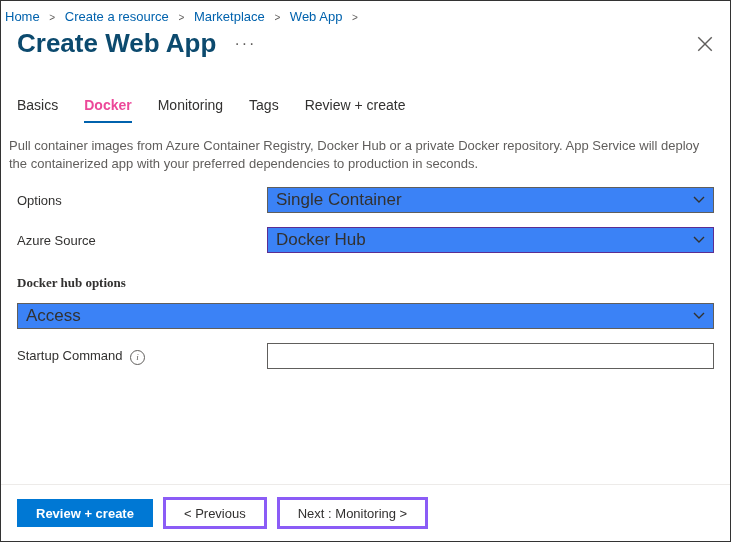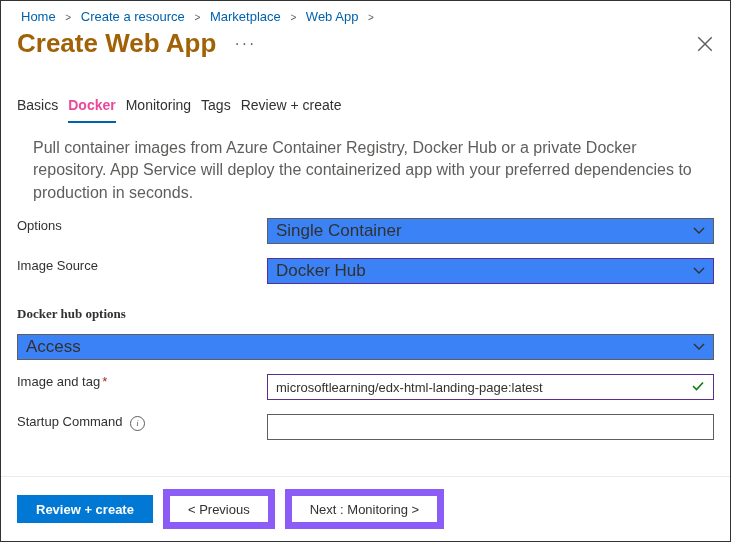--- a/index.html
+++ b/index.html
@@ -16,21 +16,21 @@
   .frame {
     border: 1px solid #333;
     width: 731px;
     height: 542px;
     box-sizing: border-box;
     position: relative;
     display: flex;
     flex-direction: column;
   }
   .breadcrumbs {
-    padding: 8px 16px 0 20px;
+    padding: 8px 16px 0 4px;
     font-size: 13px;
     color: #005ba1;
   }
   .breadcrumbs a {
     color: #0062ad;
     text-decoration: none;
     cursor: pointer;
   }
   .bc-sep {
     color: #605e5c;
@@ -38,63 +38,64 @@
     font-size: 10px;
   }
   .title-row {
     display: flex;
     align-items: center;
     padding: 4px 16px 8px 16px;
   }
   .title {
     font-size: 26px;
     font-weight: 600;
-    color: #a16207;
+    color: #0c4a6e;
   }
   .ellipsis {
     margin-left: 18px;
     font-size: 16px;
     color: #605e5c;
     letter-spacing: 2px;
     cursor: pointer;
   }
   .close-x {
     margin-left: auto;
     width: 18px;
     height: 18px;
     cursor: pointer;
     color: #605e5c;
   }
   .tabs {
     display: flex;
     padding: 30px 16px 0 16px;
-    gap: 10px;
+    gap: 26px;
     font-size: 14px;
   }
   .tab {
     padding-bottom: 8px;
     cursor: pointer;
     color: #323130;
   }
   .tab.active {
     font-weight: 600;
     border-bottom: 2px solid #0062ad;
     color: #ec4899;
   }
   .desc {
-    padding: 14px 16px 0 32px;
+    padding: 14px 16px 0 8px;
     color: #605e5c;
     line-height: 1.4;
-    font-size: 16px;
+    font-size: 13px;
   }
   .form {
     padding: 14px 16px 0 16px;
   }
   .row {
     display: flex;
+    align-items: center;
     margin-bottom: 14px;
   }
   .label {
     width: 250px;
     font-size: 13px;
     color: #323130;
   }
   .req {
     color: #a4262c;
     margin-left: 2px;
@@ -173,21 +174,21 @@
   }
   .btn-primary {
     background: #0078d4;
     color: #fff;
     border: 1px solid #0078d4;
     font-weight: 600;
   }
   .btn-default {
     background: #fff;
     color: #323130;
-    border: 7px solid #8b5cf6;
+    border: 3px solid #8b5cf6;
   }
   svg.caret { width: 12px; height: 12px; }
   svg.check-svg { width: 14px; height: 14px; }
 </style>
 </head>
 <body>
 
 <div class="frame">
 
   <div class="breadcrumbs">
@@ -226,53 +227,40 @@
       <div class="label">Options</div>
       <div class="dd">
         <span>Single Container</span>
         <svg class="caret" viewBox="0 0 12 12">
             <path d="M1 3 L6 8 L11 3" fill="none" stroke="#323130" stroke-width="1.4"></path>
           </svg>
       </div>
     </div>
 
     <div class="row">
-      <div class="label">Image Source</div>
+      <div class="label">Azure Source</div>
       <div class="dd accent">
         <span>Docker Hub</span>
         <svg class="caret" viewBox="0 0 12 12">
             <path d="M1 3 L6 8 L11 3" fill="none" stroke="#323130" stroke-width="1.4"></path>
           </svg>
       </div>
     </div>
 
     <div class="section-title">Docker hub options</div>
 
     <div class="row">
       <div class="dd">
         <span>Access</span>
         <svg class="caret" viewBox="0 0 12 12">
             <path d="M1 3 L6 8 L11 3" fill="none" stroke="#323130" stroke-width="1.4"></path>
           </svg>
       </div>
     </div>
 
-    <div class="row">
-      <div class="label">
-        <span>Image and tag</span><span class="req">*</span>
-      </div>
-      <div class="txt accent">
-        <span>microsoftlearning/edx-html-landing-page:latest</span>
-        <span class="check">
-          <svg class="check-svg" viewBox="0 0 14 14">
-              <path d="M2 7 L5.5 10.5 L12 3.5" fill="none" stroke="#107c10" stroke-width="1.6"></path>
-            </svg>
-        </span>
-      </div>
-    </div>
 
     <div class="row">
       <div class="label">
         <span>Startup Command</span>
         <span class="info-icon">i</span>
       </div>
       <div class="txt">
         <span></span>
       </div>
     </div>

